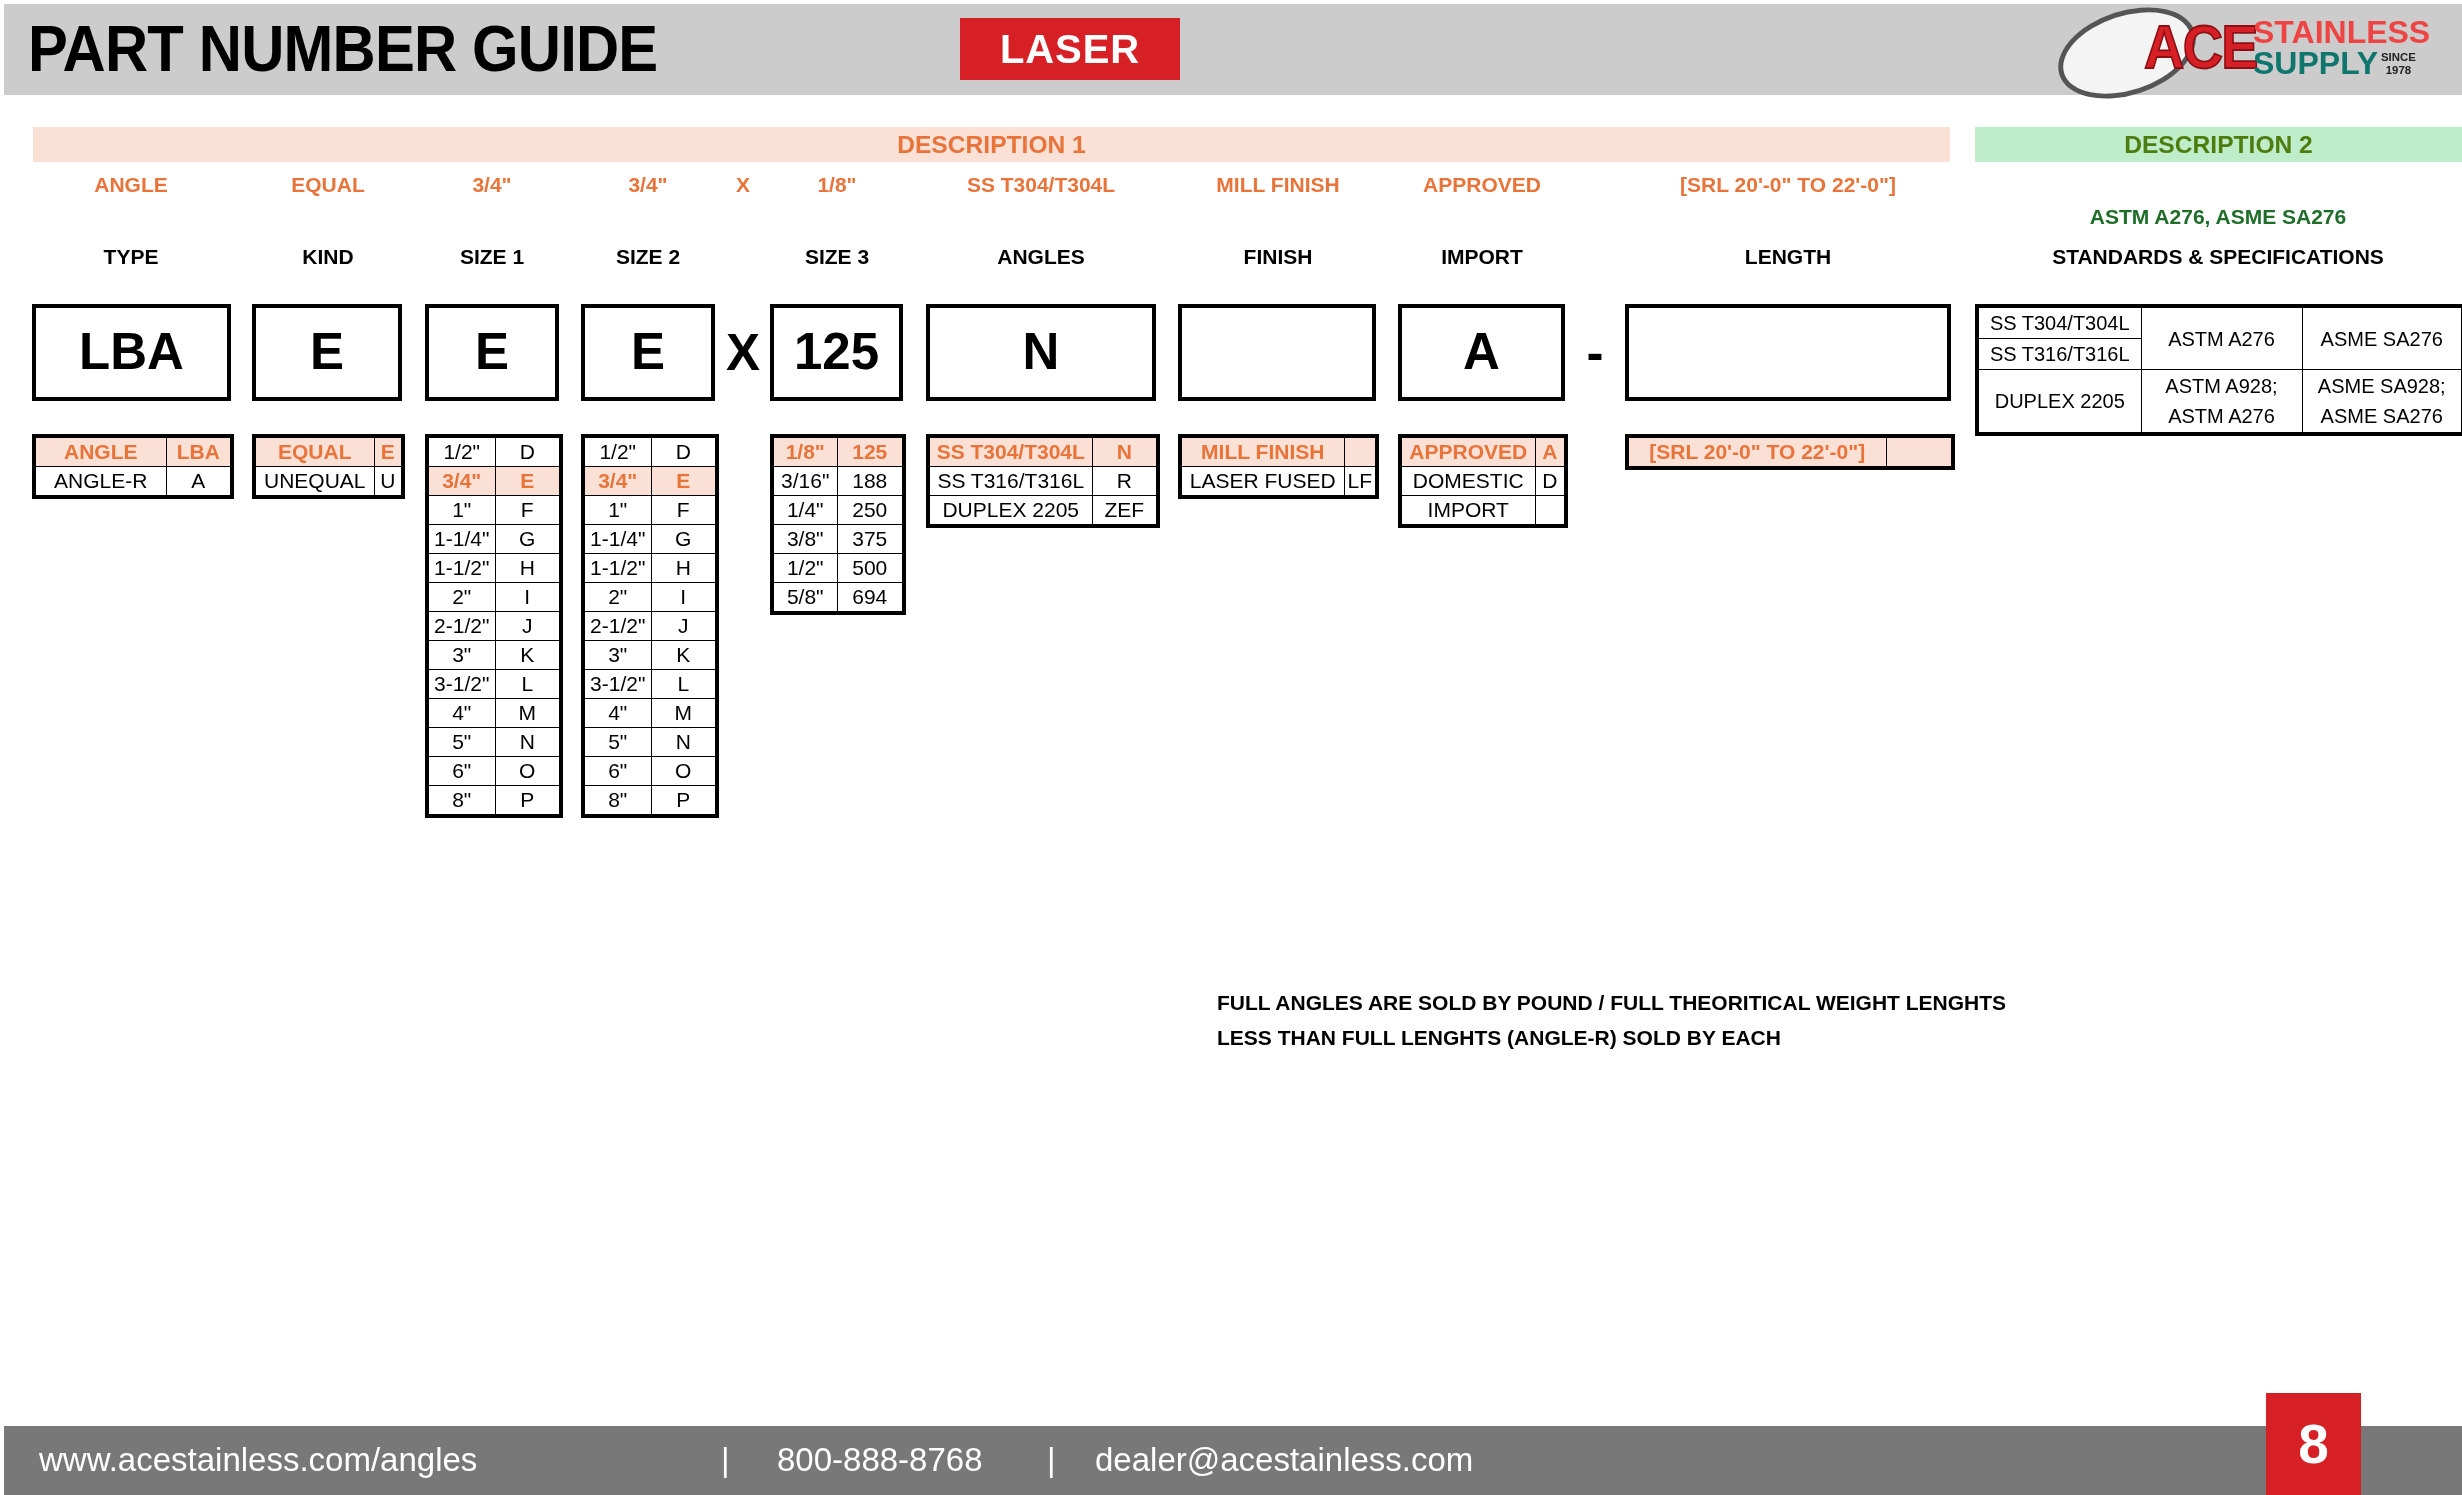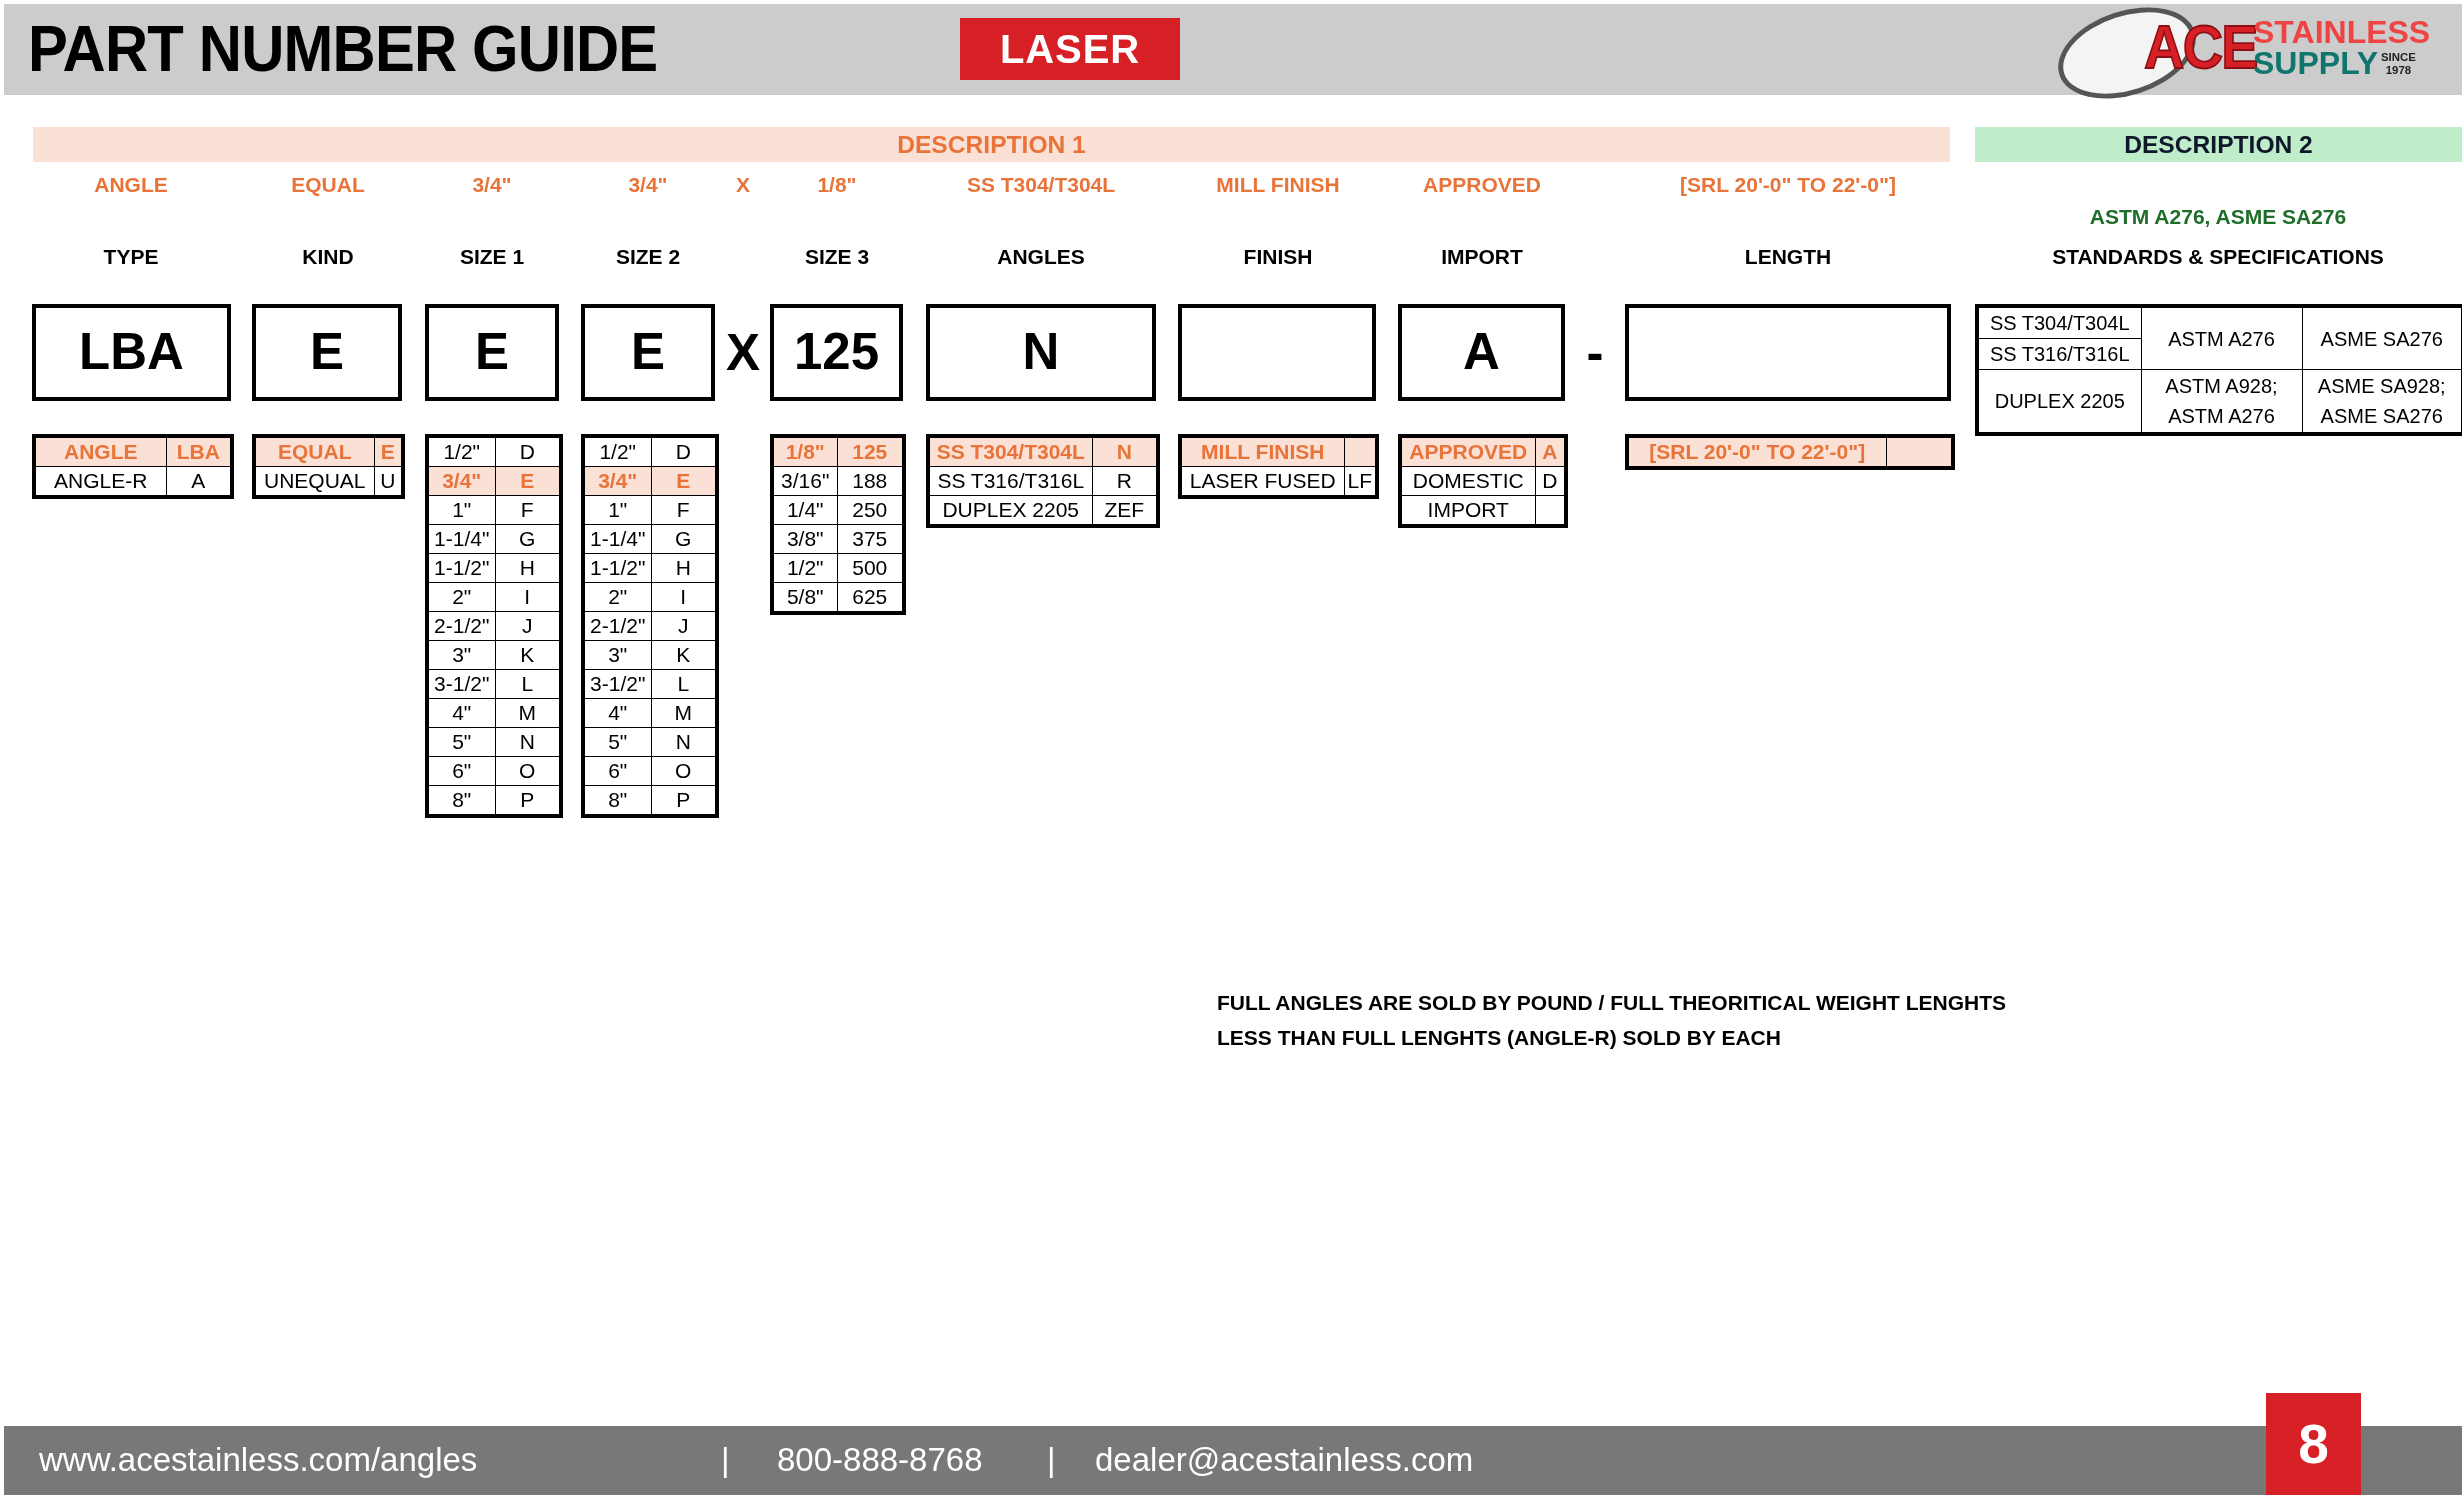--- a/index.html
+++ b/index.html
@@ -38,21 +38,21 @@
     .logo .since {
       position: absolute; left: 332px; top: 46px; font-size: 11.4px; font-weight: bold; line-height: 12.3px; color: #222; text-align: center;
     }
 
     
     .desc1-band {
       left: 33px; top: 127px; width: 1917px; height: 35px; background: #fbe0d6; color: #e8743a;
       font-size: 24.6px; font-weight: bold; text-align: center; line-height: 35px;
     }
     .desc2-band {
-      left: 1975px; top: 127px; width: 487px; height: 35px; background: #c0edc9; color: #0f172a;
+      left: 1975px; top: 127px; width: 487px; height: 35px; background: #c0edc9; color: #4d7c0f;
       font-size: 24.6px; font-weight: bold; text-align: center; line-height: 35px;
     }
     .desc-value {
       top: 170px; height: 30px; color: #e8743a; font-size: 21px; font-weight: bold;
       text-align: center; line-height: 30px; transform: translateX(-50%); white-space: nowrap;
     }
     .desc-value.green { color: #1e6e2a; margin-top: 32px; }
     .field-label {
       top: 242px; height: 30px; font-size: 21px; font-weight: bold; text-align: center;
       line-height: 30px; transform: translateX(-50%); white-space: nowrap;
@@ -325,21 +325,21 @@
   <tr>
         <td>3/8"</td>
         <td>375</td>
       </tr>
   <tr>
         <td>1/2"</td>
         <td>500</td>
       </tr>
   <tr>
         <td>5/8"</td>
-        <td>625</td>
+        <td>694</td>
       </tr>
 </tbody>
   </table>
 
 <table class="opt" style="left:926px;top:434px;width:230px">
   <colgroup>
       <col style="width:164px">
       <col style="width:66px">
     </colgroup>
   <tbody>

